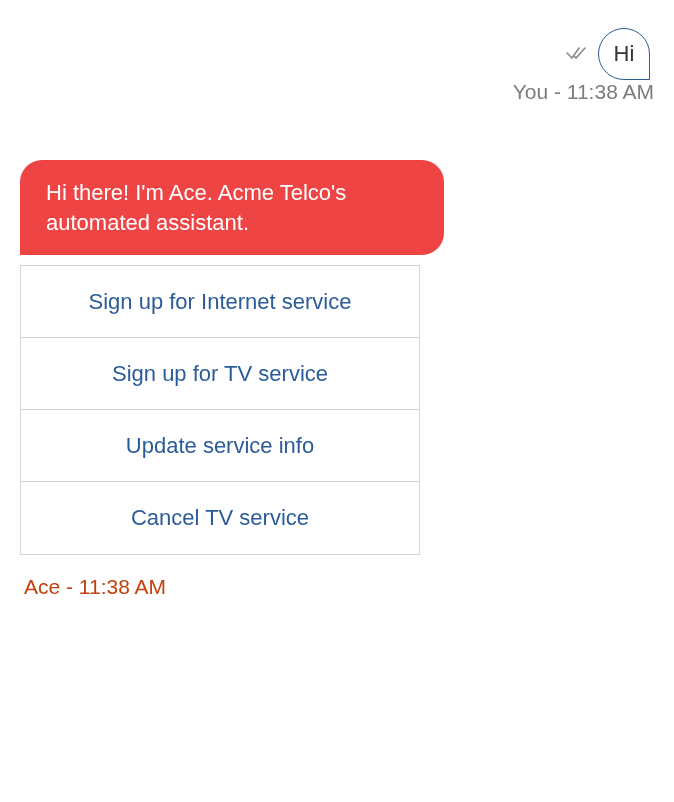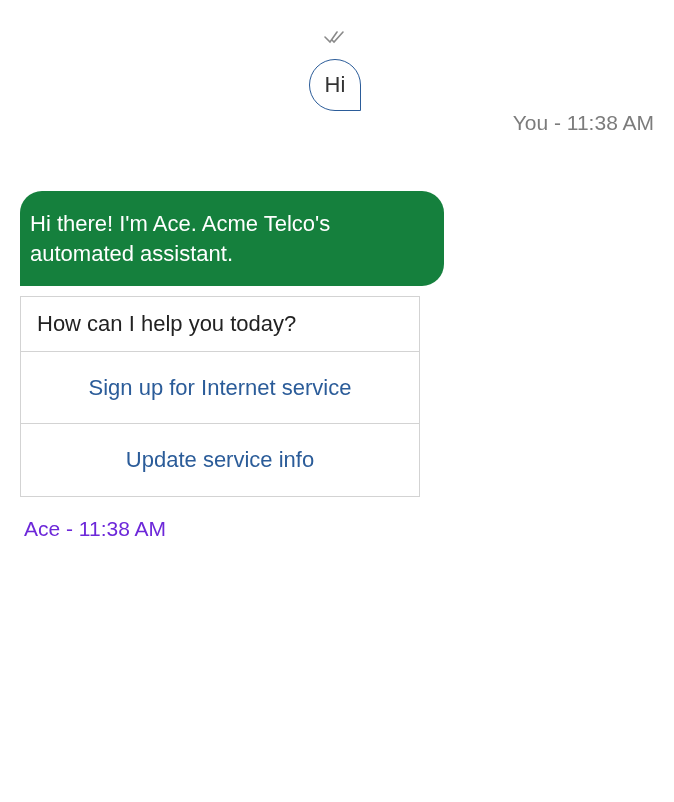--- a/index.html
+++ b/index.html
@@ -15,21 +15,20 @@
       padding: 20px;
       position: relative;
     }
     .user-row {
       display: flex;
       justify-content: flex-end;
       align-items: center;
       gap: 10px;
       padding-right: 4px;
       margin-top: 8px;
-      flex-direction: column;
     }
     .check-icon {
       color: #8a8a8a;
       font-size: 18px;
     }
     .user-bubble {
       border: 1.5px solid #2b5c99;
       border-radius: 50% 50% 0 50%;
       width: 52px;
       height: 52px;
@@ -40,25 +39,25 @@
       font-size: 22px;
       background: #ffffff;
     }
     .user-meta {
       text-align: right;
       color: #7c7c7c;
       font-size: 21px;
     }
     .bot-bubble {
       margin-top: 56px;
-      background: #15803d;
+      background: #ef4444;
       color: #ffffff;
       font-size: 22px;
       line-height: 1.35;
-      padding: 18px 10px;
+      padding: 18px 26px;
       border-radius: 22px 22px 22px 0;
       width: 424px;
     }
     .options-card {
       margin-top: 10px;
       width: 400px;
       border: 1px solid #d3d3d3;
     }
     .options-header {
       padding: 14px 16px;
@@ -74,21 +73,21 @@
       border-bottom: 1px solid #d3d3d3;
       color: #2b5c99;
       font-size: 22px;
       cursor: pointer;
       background: #ffffff;
     }
     .option-item:last-child {
       border-bottom: none;
     }
     .bot-meta {
-      color: #6d28d9;
+      color: #c2410c;
       font-size: 21px;
       margin-top: 20px;
       padding-left: 4px;
     }
   </style>
 </head>
 <body>
 
 <div class="user-row">
   <span class="check-icon">
@@ -102,22 +101,27 @@
   </div>
 </div>
 
 <div class="user-meta">You - 11:38 AM</div>
 
 <div class="bot-bubble">
   <span>Hi there! I'm Ace. Acme Telco's automated assistant.</span>
 </div>
 
 <div class="options-card">
-  <div class="options-header">How can I help you today?</div>
   <div class="option-item">
     <span>Sign up for Internet service</span>
   </div>
   <div class="option-item">
+    <span>Sign up for TV service</span>
+  </div>
+  <div class="option-item">
     <span>Update service info</span>
+  </div>
+  <div class="option-item">
+    <span>Cancel TV service</span>
   </div>
 </div>
 
 <div class="bot-meta">Ace - 11:38 AM</div>
 
 </body></html>

